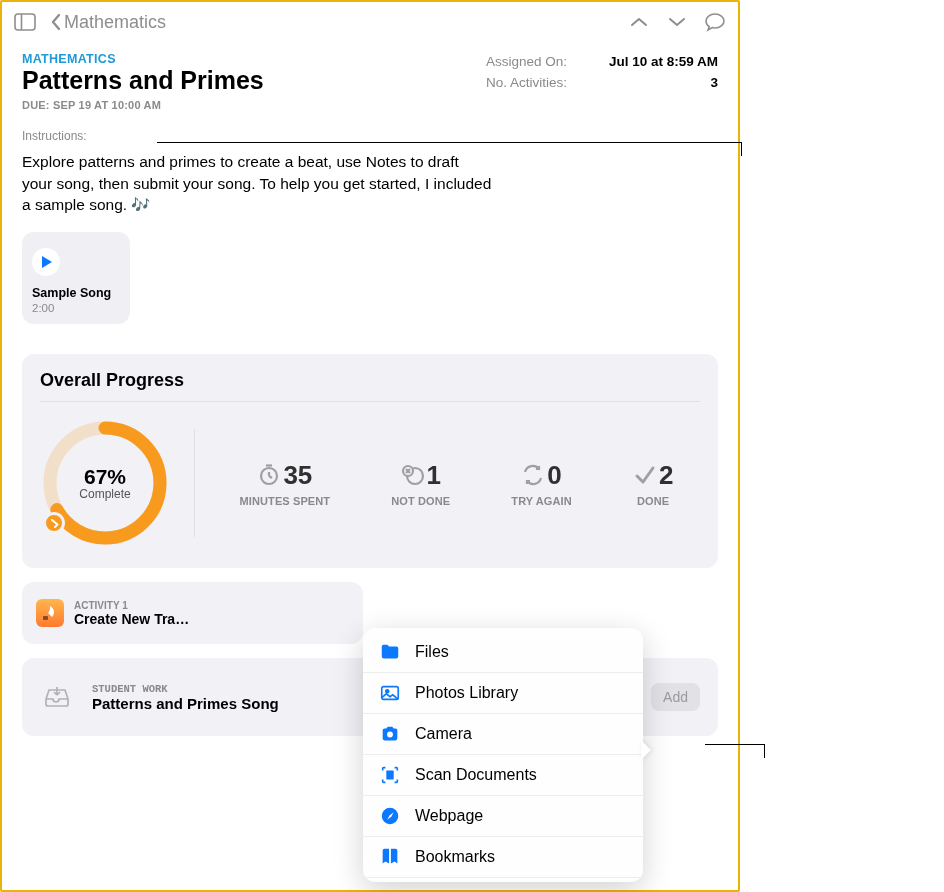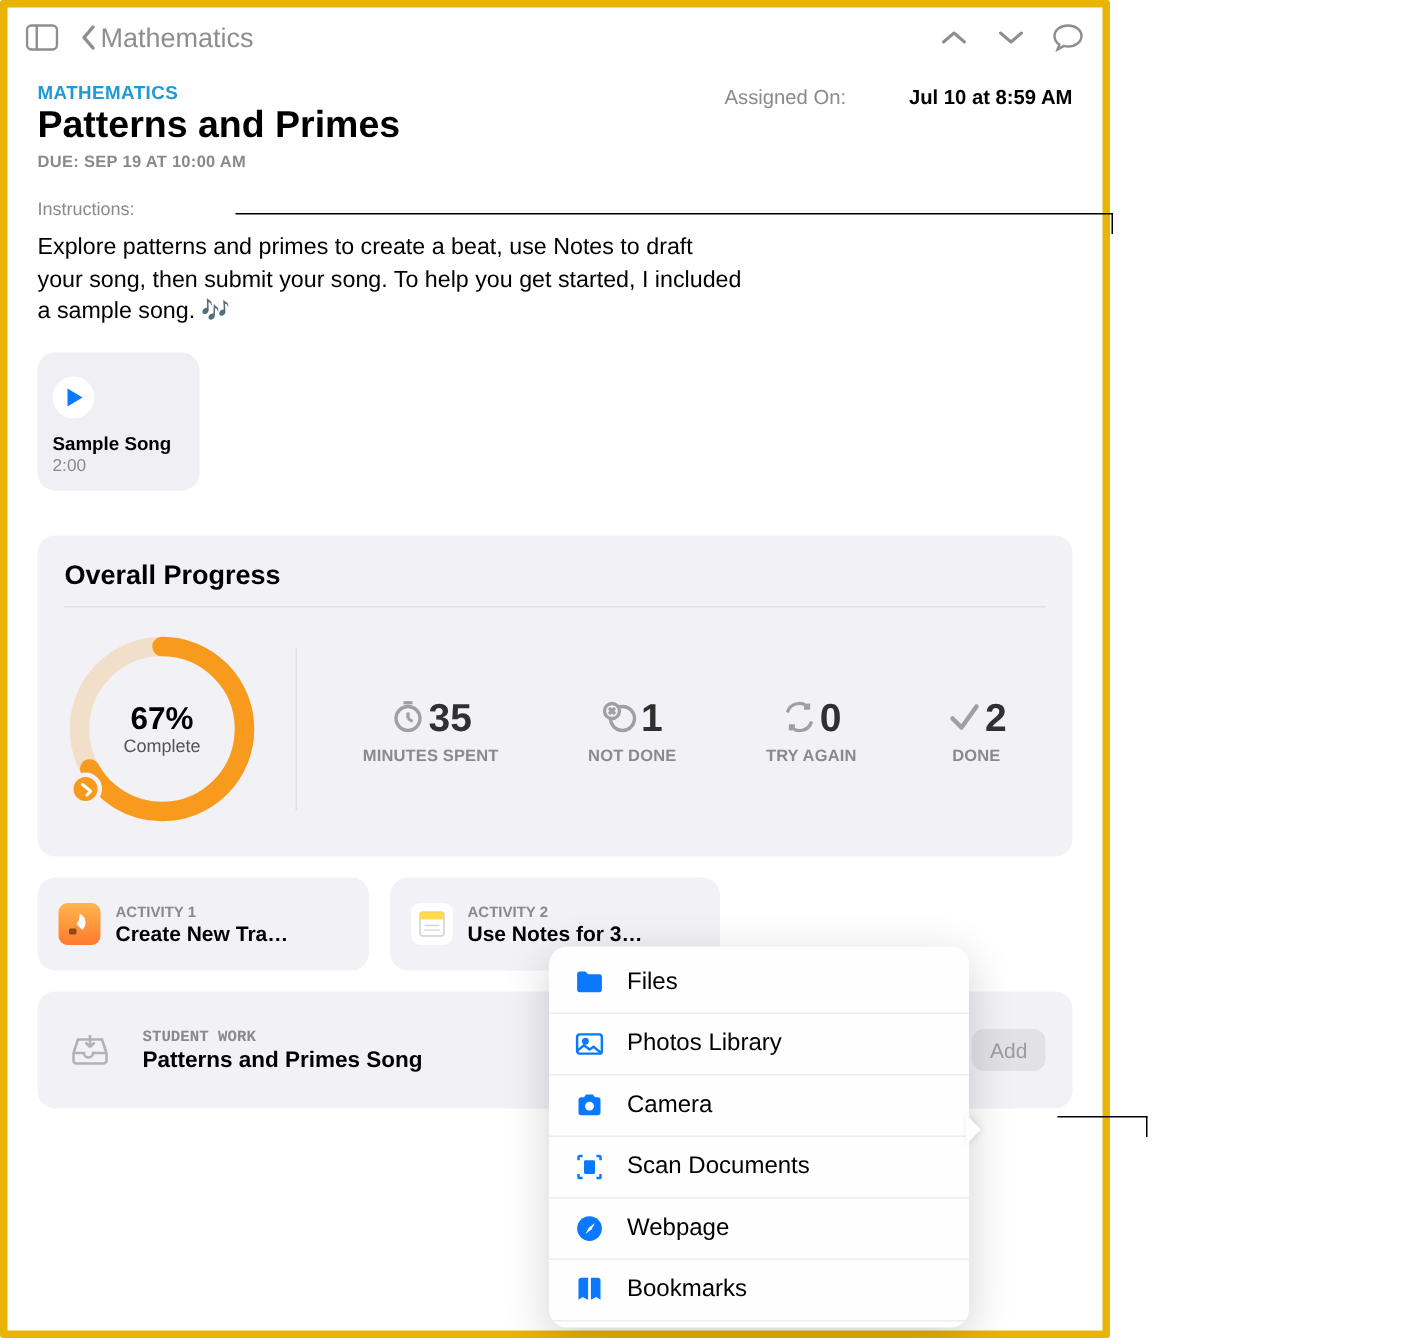--- a/index.html
+++ b/index.html
@@ -1,17 +1,17 @@
 <!DOCTYPE html>
 <html><head>
 <meta charset="utf-8">
 <style>
 * { margin:0; padding:0; box-sizing:border-box; font-family:-apple-system,"SF Pro Text","Helvetica Neue",Arial,sans-serif; -webkit-font-smoothing:antialiased; }
 body { width:944px; height:892px; background:#fff; position:relative; overflow:hidden; }
-.frame { width:740px; height:892px; border:5px solid #eab308; background:#fff; position:relative; border-radius:2px; }
+.frame { width:740px; height:892px; border:2px solid #eab308; background:#fff; position:relative; border-radius:2px; }
 
 
 .toolbar { height:40px; display:flex; align-items:center; justify-content:space-between; padding:0 10px; }
 .tb-left,.tb-right { display:flex; align-items:center; gap:12px; }
 .tb-icon { width:26px; height:26px; display:flex; align-items:center; justify-content:center; color:#8e8e8e; }
 .back { display:flex; align-items:center; gap:2px; color:#8e8e8e; font-size:18px; }
 
 
 .header { padding:10px 20px 0 20px; display:flex; gap:16px; position:relative; }
 .calicon { width:60px; height:62px; background:#fff; border:1px solid #e6e6e6; border-radius:10px; box-shadow:0 1px 1px rgba(0,0,0,.05); overflow:hidden; text-align:center; }
@@ -130,20 +130,24 @@
     <div class="hd-main">
       <div class="hd-cat">MATHEMATICS</div>
       <div class="hd-title">Patterns and Primes</div>
       <div class="hd-due">DUE: SEP 19 AT 10:00 AM</div>
     </div>
     <div class="hd-meta">
       <div class="row">
           <span class="lab">Assigned On:</span>
           <span class="val">Jul 10 at 8:59 AM</span>
         </div>
+      <div class="row">
+          <span class="lab">No. Activities:</span>
+          <span class="val">3</span>
+        </div>
     </div>
   </div>
 
   <div class="instr">
     <div class="instr-label">Instructions:</div>
     <div class="instr-text">Explore patterns and primes to create a beat, use Notes to draft your song, then submit your song. To help you get started, I included a sample song. 🎶</div>
   </div>
 
   <div class="sample">
     <div class="playbtn">
@@ -231,34 +235,20 @@
           <svg width="18" height="18" viewBox="0 0 18 18">
             <path d="M9 2c2 1 4 3 4 6 0 2-1 4-2 5l-4-4c1-1 2-3 2-5V2z" fill="#fff"></path>
             <rect x="2" y="12" width="5" height="4" rx="1" fill="#8b4a1f"></rect>
           </svg>
         </div>
       <div class="txt">
           <div class="k">ACTIVITY 1</div>
           <div class="v">Create New Tra…</div>
         </div>
     </div>
-    <div class="act">
-      <div class="ico" style="background:#fff">
-          <svg width="20" height="20" viewBox="0 0 20 20">
-            <rect x="2" y="2" width="16" height="16" rx="2" fill="#fff" stroke="#d0d0d0"></rect>
-            <rect x="2" y="2" width="16" height="5" fill="#ffd84d"></rect>
-            <line x1="5" y1="11" x2="15" y2="11" stroke="#d8d8d8"></line>
-            <line x1="5" y1="14" x2="15" y2="14" stroke="#d8d8d8"></line>
-          </svg>
-        </div>
-      <div class="txt">
-          <div class="k">ACTIVITY 2</div>
-          <div class="v">Use Notes for 3…</div>
-        </div>
-    </div>
     <div class="act" style="visibility:hidden"></div>
   </div>
 
   <div class="sw">
     <div class="tray">
       <svg width="28" height="26" viewBox="0 0 28 26" fill="none" stroke="currentColor" stroke-width="1.7">
           <path d="M3 15v5a2 2 0 0 0 2 2h18a2 2 0 0 0 2-2v-5"></path>
           <path d="M3 15l3-9h16l3 9"></path>
           <path d="M3 15h7a3 3 0 0 0 6 0h9" fill="none"></path>
           <path d="M14 3v8m0 0-3-3m3 3 3-3"></path>

